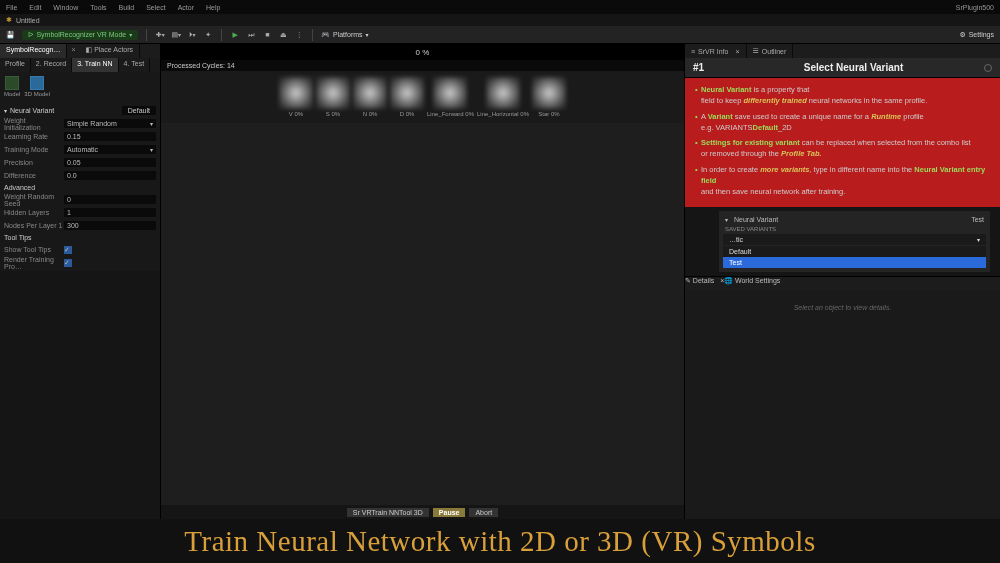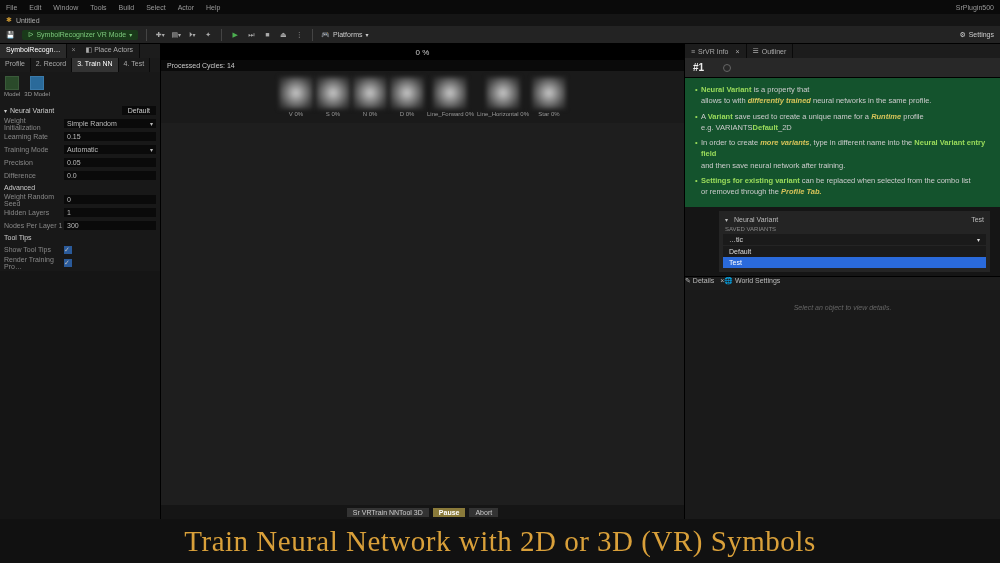--- a/index.html
+++ b/index.html
@@ -46,21 +46,21 @@
   .bottomtabs { height:14px; background:#151515; display:flex; gap:4px; align-items:center; justify-content:center; font-size:7px; }
   .btab { background:#333; padding:1px 6px; color:#ccc; }
   .btab.g { background:#8a7a3a; color:#fff; }
   .rightcol { width:315px; background:#151515; display:flex; flex-direction:column; }
   .rtabs { height:14px; display:flex; font-size:7px; background:#1c1c1c; }
   .rtabs .rtab { padding:2px 6px; display:flex; align-items:center; gap:3px; color:#aaa; border-right:1px solid #0a0a0a; }
   .info-hdr { display:flex; align-items:center; padding:4px 8px; font-size:10px; color:#eee; font-weight:600; background:#282828; border-bottom:1px solid #000; }
   .info-hdr .num { width:30px; }
   .info-hdr .title { flex:1; text-align:center; }
   .info-hdr .dot { width:8px; height:8px; border:1px solid #666; border-radius:50%; }
-  .info-body { background:#14532d; padding:6px 10px; font-size:7.5px; color:#ccc; line-height:1.5; }
+  .info-body { background:#b91c1c; padding:6px 10px; font-size:7.5px; color:#ccc; line-height:1.5; }
   .info-body ul { list-style:none; }
   .info-body li { margin-bottom:4px; padding-left:6px; position:relative; }
   .info-body li::before { content:"•"; color:#9adb5b; position:absolute; left:0; }
   .g { color:#9adb5b; font-weight:600; }
   .y { color:#d8c45a; font-weight:600; font-style:italic;margin-top:32px; }
   .variant-box { margin:4px 10px 4px 34px; background:#242424; padding:4px; font-size:7px; }
   .variant-box .vh { display:flex; gap:6px; padding:1px 2px; }
   .variant-box .hdr-lbl { color:#888; font-size:6px; padding:2px; }
   .variant-box .dd { background:#1a1a1a; padding:2px 6px; display:flex; justify-content:space-between; align-items:center; color:#ddd; margin-bottom:1px; }
   .variant-box .opt { padding:2px 6px; background:#1a1a1a; color:#ddd; }
@@ -255,32 +255,33 @@
         <span>SrVR Info</span>
         <span style="margin-left:4px">×</span>
       </div>
       <div class="rtab">
         <span>☰</span>
         <span>Outliner</span>
       </div>
     </div>
     <div class="info-hdr">
       <span class="num">#1</span>
+      <span class="title">Select Neural Variant</span>
       <span class="dot"></span>
     </div>
     <div class="info-body">
       <ul>
         <li><span class="g">Neural Variant</span><span> is a property that</span><br>
-            <span>allows to with </span><span class="y">differently trained</span><span> neural networks in the same profile.</span></li>
+            <span>field to keep </span><span class="y">differently trained</span><span> neural networks in the same profile.</span></li>
         <li><span>A </span><span class="g">Variant</span><span> save used to create a unique name for a </span><span class="y">Runtime</span><span> profile</span><br>
             <span>e.g. VARIANTS</span><span class="g">Default</span><span>_2D</span></li>
+        <li><span class="g">Settings for existing variant</span><span> can be replaced when selected from the combo list</span><br>
+            <span>or removed through the </span><span class="y">Profile Tab.</span></li>
         <li><span>In order to create </span><span class="y">more variants</span><span>, type in different name into the </span><span class="g">Neural Variant entry field</span><br>
             <span>and then save neural network after training.</span></li>
-        <li><span class="g">Settings for existing variant</span><span> can be replaced when selected from the combo list</span><br>
-            <span>or removed through the </span><span class="y">Profile Tab.</span></li>
       </ul>
     </div>
     <div class="variant-box">
       <div class="vh">
           <span class="chev">▾</span>
           <span>Neural Variant</span>
         <span style="flex:1"></span>
           <span>Test</span>
         </div>
       <div class="hdr-lbl">SAVED VARIANTS</div>

